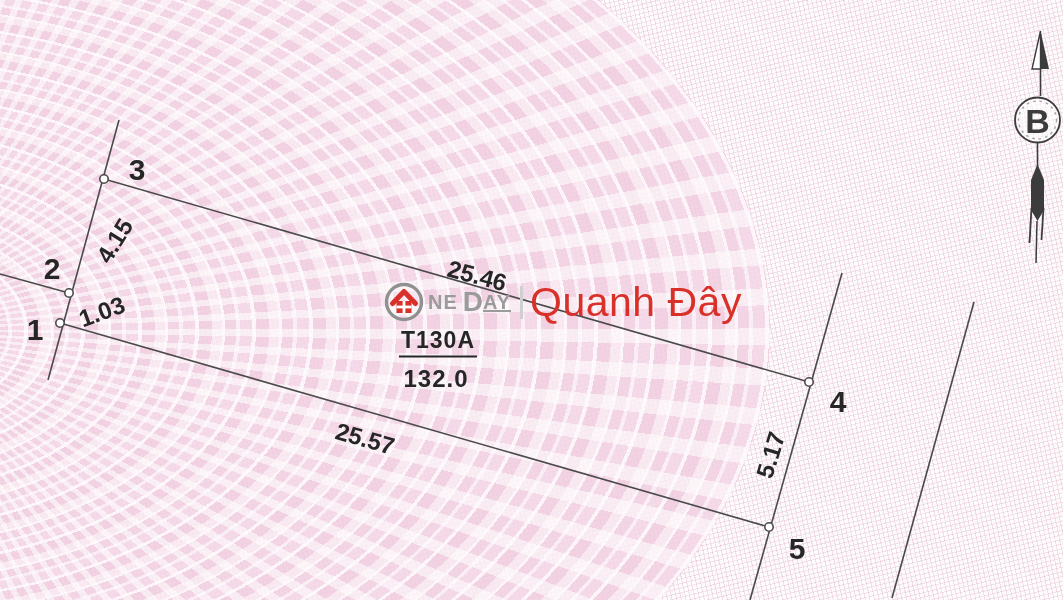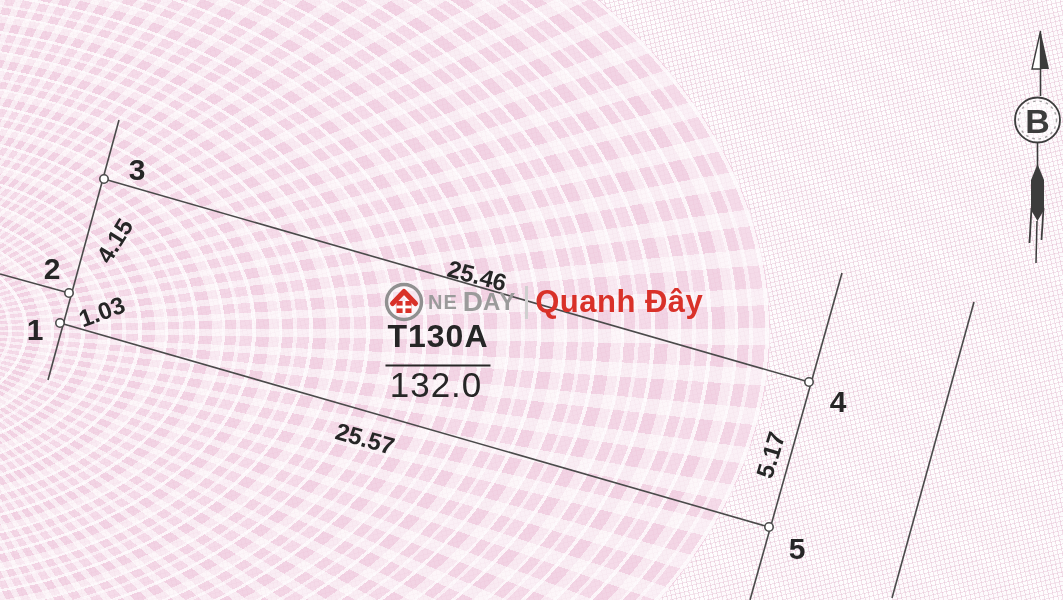--- a/index.html
+++ b/index.html
@@ -50,38 +50,38 @@
     font-size:30px;font-weight:700;color:var(--ink,#262626);line-height:1;
   }
   .dimlabel{
     position:absolute;font-size:24px;font-weight:700;color:var(--ink,#262626);
     white-space:nowrap;line-height:1;
   }
 
   .parcel-label{position:absolute;z-index:4;text-align:center;color:var(--ink,#262626);}
   .parcel-id{
     position:absolute;left:438px;top:342px;transform:translate(-50%,-50%);
-    font-size:32px;font-weight:700;letter-spacing:1px;
-    border-bottom:2px solid var(--ink,#262626);padding:0 2px 10px 2px;
+    font-size:23px;font-weight:700;letter-spacing:1px;
+    border-bottom:2px solid var(--ink,#262626);padding:0 2px 2px 2px;
   }
   .parcel-area{
     position:absolute;left:436px;top:379px;transform:translate(-50%,-50%);
-    font-size:35px;font-weight:400;letter-spacing:1px;margin-top:6px;
+    font-size:24px;font-weight:700;letter-spacing:1px;
   }
 
   .logo{
     position:absolute;left:382px;top:279px;height:46px;z-index:5;
     display:flex;align-items:center;
   }
   .logo-text-gray{color:var(--logo_gray,#9b9b9b);font-weight:700;display:flex;align-items:center;}
   .logo-ne{font-size:20px;letter-spacing:1px;margin-left:2px;}
   .logo-d{font-size:28px;margin-left:5px;}
-  .logo-ay{font-size:24px;letter-spacing:1px;}
+  .logo-ay{font-size:20px;letter-spacing:1px;text-decoration:underline;}
   .logo-bar{width:3px;height:33px;background:#cfcfcf;margin:0 7px 0 9px;}
-  .logo-right{color:var(--logo_red,#d93129);font-size:31px;font-weight:700;letter-spacing:.5px;}
+  .logo-right{color:var(--logo_red,#d93129);font-size:41px;font-weight:400;letter-spacing:.5px;}
 
   svg.compass{position:absolute;left:1000px;top:24px;z-index:5;}
   .c-stroke{stroke:var(--compass_ink,#3c3c3c);fill:none;}
   .c-fill{fill:var(--compass_ink,#3c3c3c);}
   .c-b{
     font-family:"Liberation Sans",sans-serif;font-size:34px;font-weight:700;
     fill:var(--compass_ink,#3c3c3c);
   }
 </style>
 </head>

